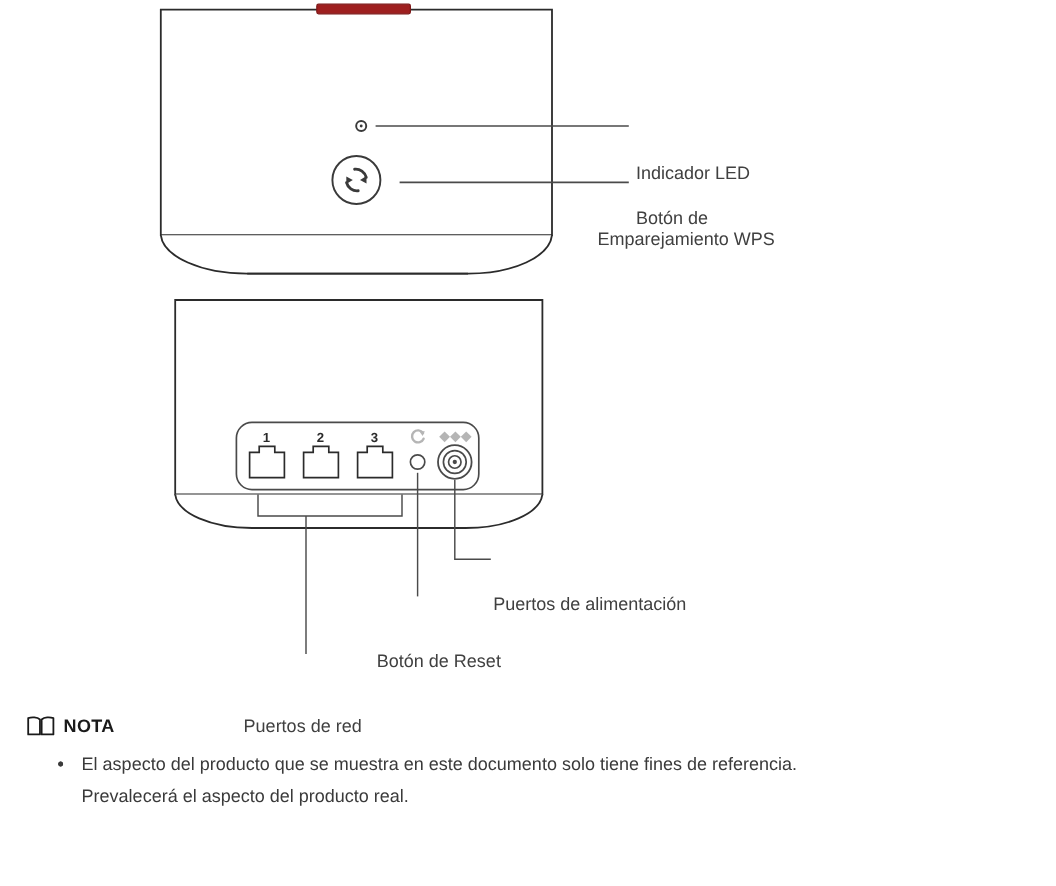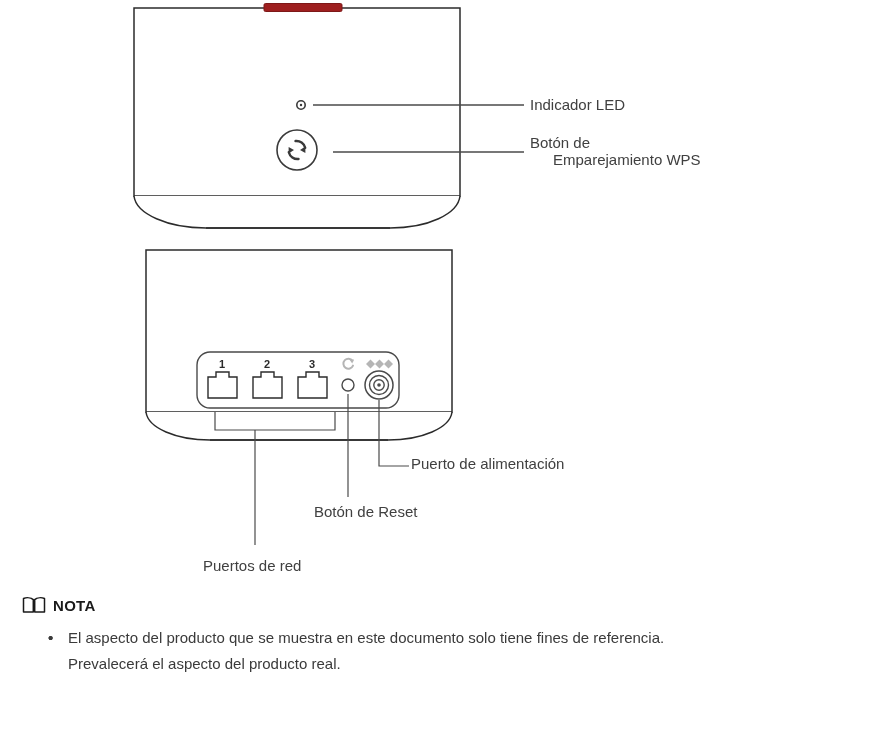--- a/index.html
+++ b/index.html
@@ -20,20 +20,21 @@
     left: 0;
     top: 0;
   }
   .callout-label {
     position: absolute;
     font-family: "Liberation Sans", sans-serif;
     font-size: 15px;
     color: #404040;
     line-height: 17px;
     white-space: pre;
+    margin-top: 40px;
   }
   #note-block {
     position: absolute;
     left: 0;
     top: 592px;
     width: 804px;
   }
   #note-head {
     display: flex;
     align-items: center;
@@ -155,23 +156,23 @@
     <path d="M 348 394 L 348 497" fill="none" stroke="#4a4a4a" stroke-width="1.2"></path>
 
     <path d="M 379 400 L 379 466 L 409 466" fill="none" stroke="#4a4a4a" stroke-width="1.2"></path>
   </g>
 </svg>
 
 <div class="callout-label" style="left:530px; top:96px;">Indicador LED</div>
 
 <div class="callout-label" style="left:530px; top:134px;text-align:right;">Botón de</div>
 
-<div class="callout-label" style="left:553px; top:151px;">Emparejamiento WPS</div>
+<div class="callout-label" style="left:498px; top:151px;">Emparejamiento WPS</div>
 
-<div class="callout-label" style="left:411px; top:455px;">Puerto de alimentación</div>
+<div class="callout-label" style="left:411px; top:455px;">Puertos de alimentación</div>
 
 <div class="callout-label" style="left:314px; top:503px;">Botón de Reset</div>
 
 <div class="callout-label" style="left:203px; top:557px;">Puertos de red</div>
 
 <div id="note-block">
   <div id="note-head">
     <svg width="24" height="20" viewBox="0 0 24 20">
       <path d="M 1.5 3.5 L 1.5 17 L 11.3 17 L 11.3 4.6 C 9 2.6, 4.5 2.4, 1.5 3.5 Z" fill="#ffffff" stroke="#1a1a1a" stroke-width="1.5" stroke-linejoin="round"></path>
       <path d="M 22.5 3.5 L 22.5 17 L 12.7 17 L 12.7 4.6 C 15 2.6, 19.5 2.4, 22.5 3.5 Z" fill="#ffffff" stroke="#1a1a1a" stroke-width="1.5" stroke-linejoin="round"></path>

